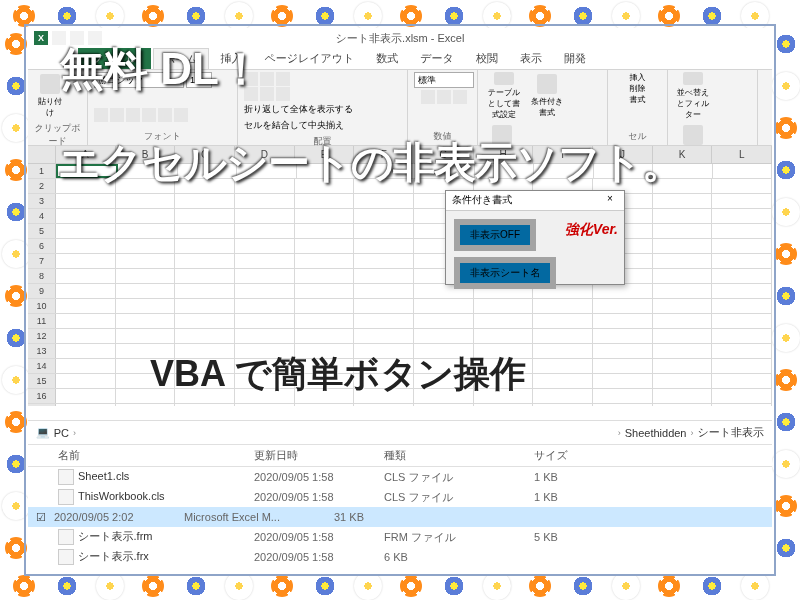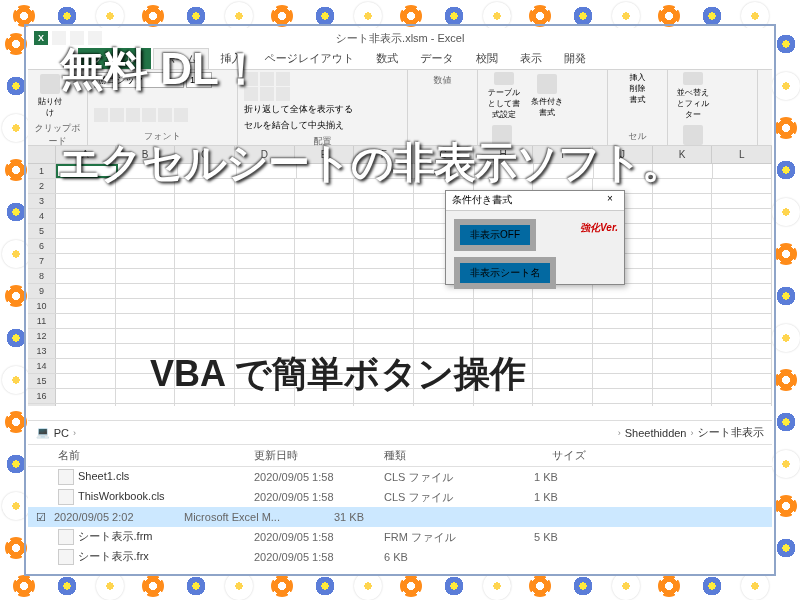--- a/index.html
+++ b/index.html
@@ -45,32 +45,32 @@
     .row-header { width: 28px; background: #e6e6e6; text-align: center; font-size: 9px; line-height: 15px; border-right: 1px solid #ccc; color: #444; }
     .cell { flex: 1; border-right: 1px solid #d9d9d9; min-width: 58px; }
     .cell.selected { border: 2px solid #217346; }
     
     
     .popup { position: absolute; top: 190px; left: 445px; width: 180px; height: 95px; background: #f0f0f0; border: 1px solid #888; box-shadow: 2px 2px 6px rgba(0,0,0,0.3); z-index: 50; }
     .popup-title { height: 20px; background: #fff; border-bottom: 1px solid #ccc; padding: 2px 6px; font-size: 10px; display: flex; justify-content: space-between; }
     .popup-close { width: 16px; text-align: center; cursor: pointer; }
     .popup-body { padding: 8px; display: flex; flex-direction: column; gap: 6px; align-items: flex-start; position: relative; }
     .popup-btn { padding: 3px 10px; background: #0369a1; border: 6px solid #a3a3a3; font-size: 10px; cursor: pointer; }
-    .popup-badge { position: absolute; right: 6px; top: 10px; color: #c00; font-style: italic; font-size: 10px; font-weight: bold; }
+    .popup-badge { position: absolute; right: 6px; top: 10px; color: #c00; font-style: italic; font-size: 14px; font-weight: bold; }
     
     
     .explorer { position: absolute; left: 28px; right: 28px; top: 420px; height: 155px; background: #fff; font-size: 11px; border-top: 1px solid #ddd; }
     .breadcrumb-bar { height: 24px; border-bottom: 1px solid #e0e0e0; display: flex; align-items: center; padding: 0 8px; gap: 4px; font-size: 11px; color: #333; }
     .bc-arrow { color: #888; font-size: 9px; }
     .file-headers { height: 22px; display: flex; border-bottom: 1px solid #e0e0e0; font-size: 11px; color: #555; align-items: center; }
     .fh-check { width: 26px; }
     .fh-name { width: 200px; padding-left: 4px; }
     .fh-date { width: 130px; }
     .fh-type { width: 150px; }
-    .fh-size { width: 80px; text-align: center; padding-right: 10px; }
+    .fh-size { width: 80px; text-align: left; padding-right: 10px; }
     .file-row { height: 20px; display: flex; align-items: center; font-size: 11px; color: #333; }
     .file-row.selected { background: #cce8ff; }
     .fr-check { width: 26px; text-align: center; }
     .fr-icon { width: 16px; height: 16px; margin-right: 4px; background: #f5f5f5; border: 1px solid #ccc; display: inline-block; vertical-align: middle; }
     .fr-icon.excel { background: #217346; }
     .fr-name { width: 200px; padding-left: 4px; }
     .fr-date { width: 130px; color: #666; }
     .fr-type { width: 150px; color: #666; }
     .fr-size { width: 80px; color: #666; padding-right: 10px; }
     
@@ -209,20 +209,28 @@
             <span class="mini-btn"></span>
             <span class="mini-btn"></span>
             <span class="mini-btn"></span>
           </div>
         <div class="checkbox-row">折り返して全体を表示する</div>
         <div class="checkbox-row">セルを結合して中央揃え</div>
       </div>
       <div class="group-label">配置</div>
     </div>
     <div class="ribbon-group" style="width:70px">
+      <div class="group-content" style="flex-direction:column;gap:2px">
+        <div class="num-box">標準</div>
+        <div style="display:flex;gap:2px">
+            <span class="mini-btn"></span>
+            <span class="mini-btn"></span>
+            <span class="mini-btn"></span>
+          </div>
+      </div>
       <div class="group-label">数値</div>
     </div>
     <div class="ribbon-group" style="width:130px">
       <div class="group-content">
         <div class="btn-large" style="width:40px">
             <div class="btn-icon"></div>
             <span>テーブルとして書式設定</span>
           </div>
         <div class="btn-large" style="width:40px">
             <div class="btn-icon"></div>

